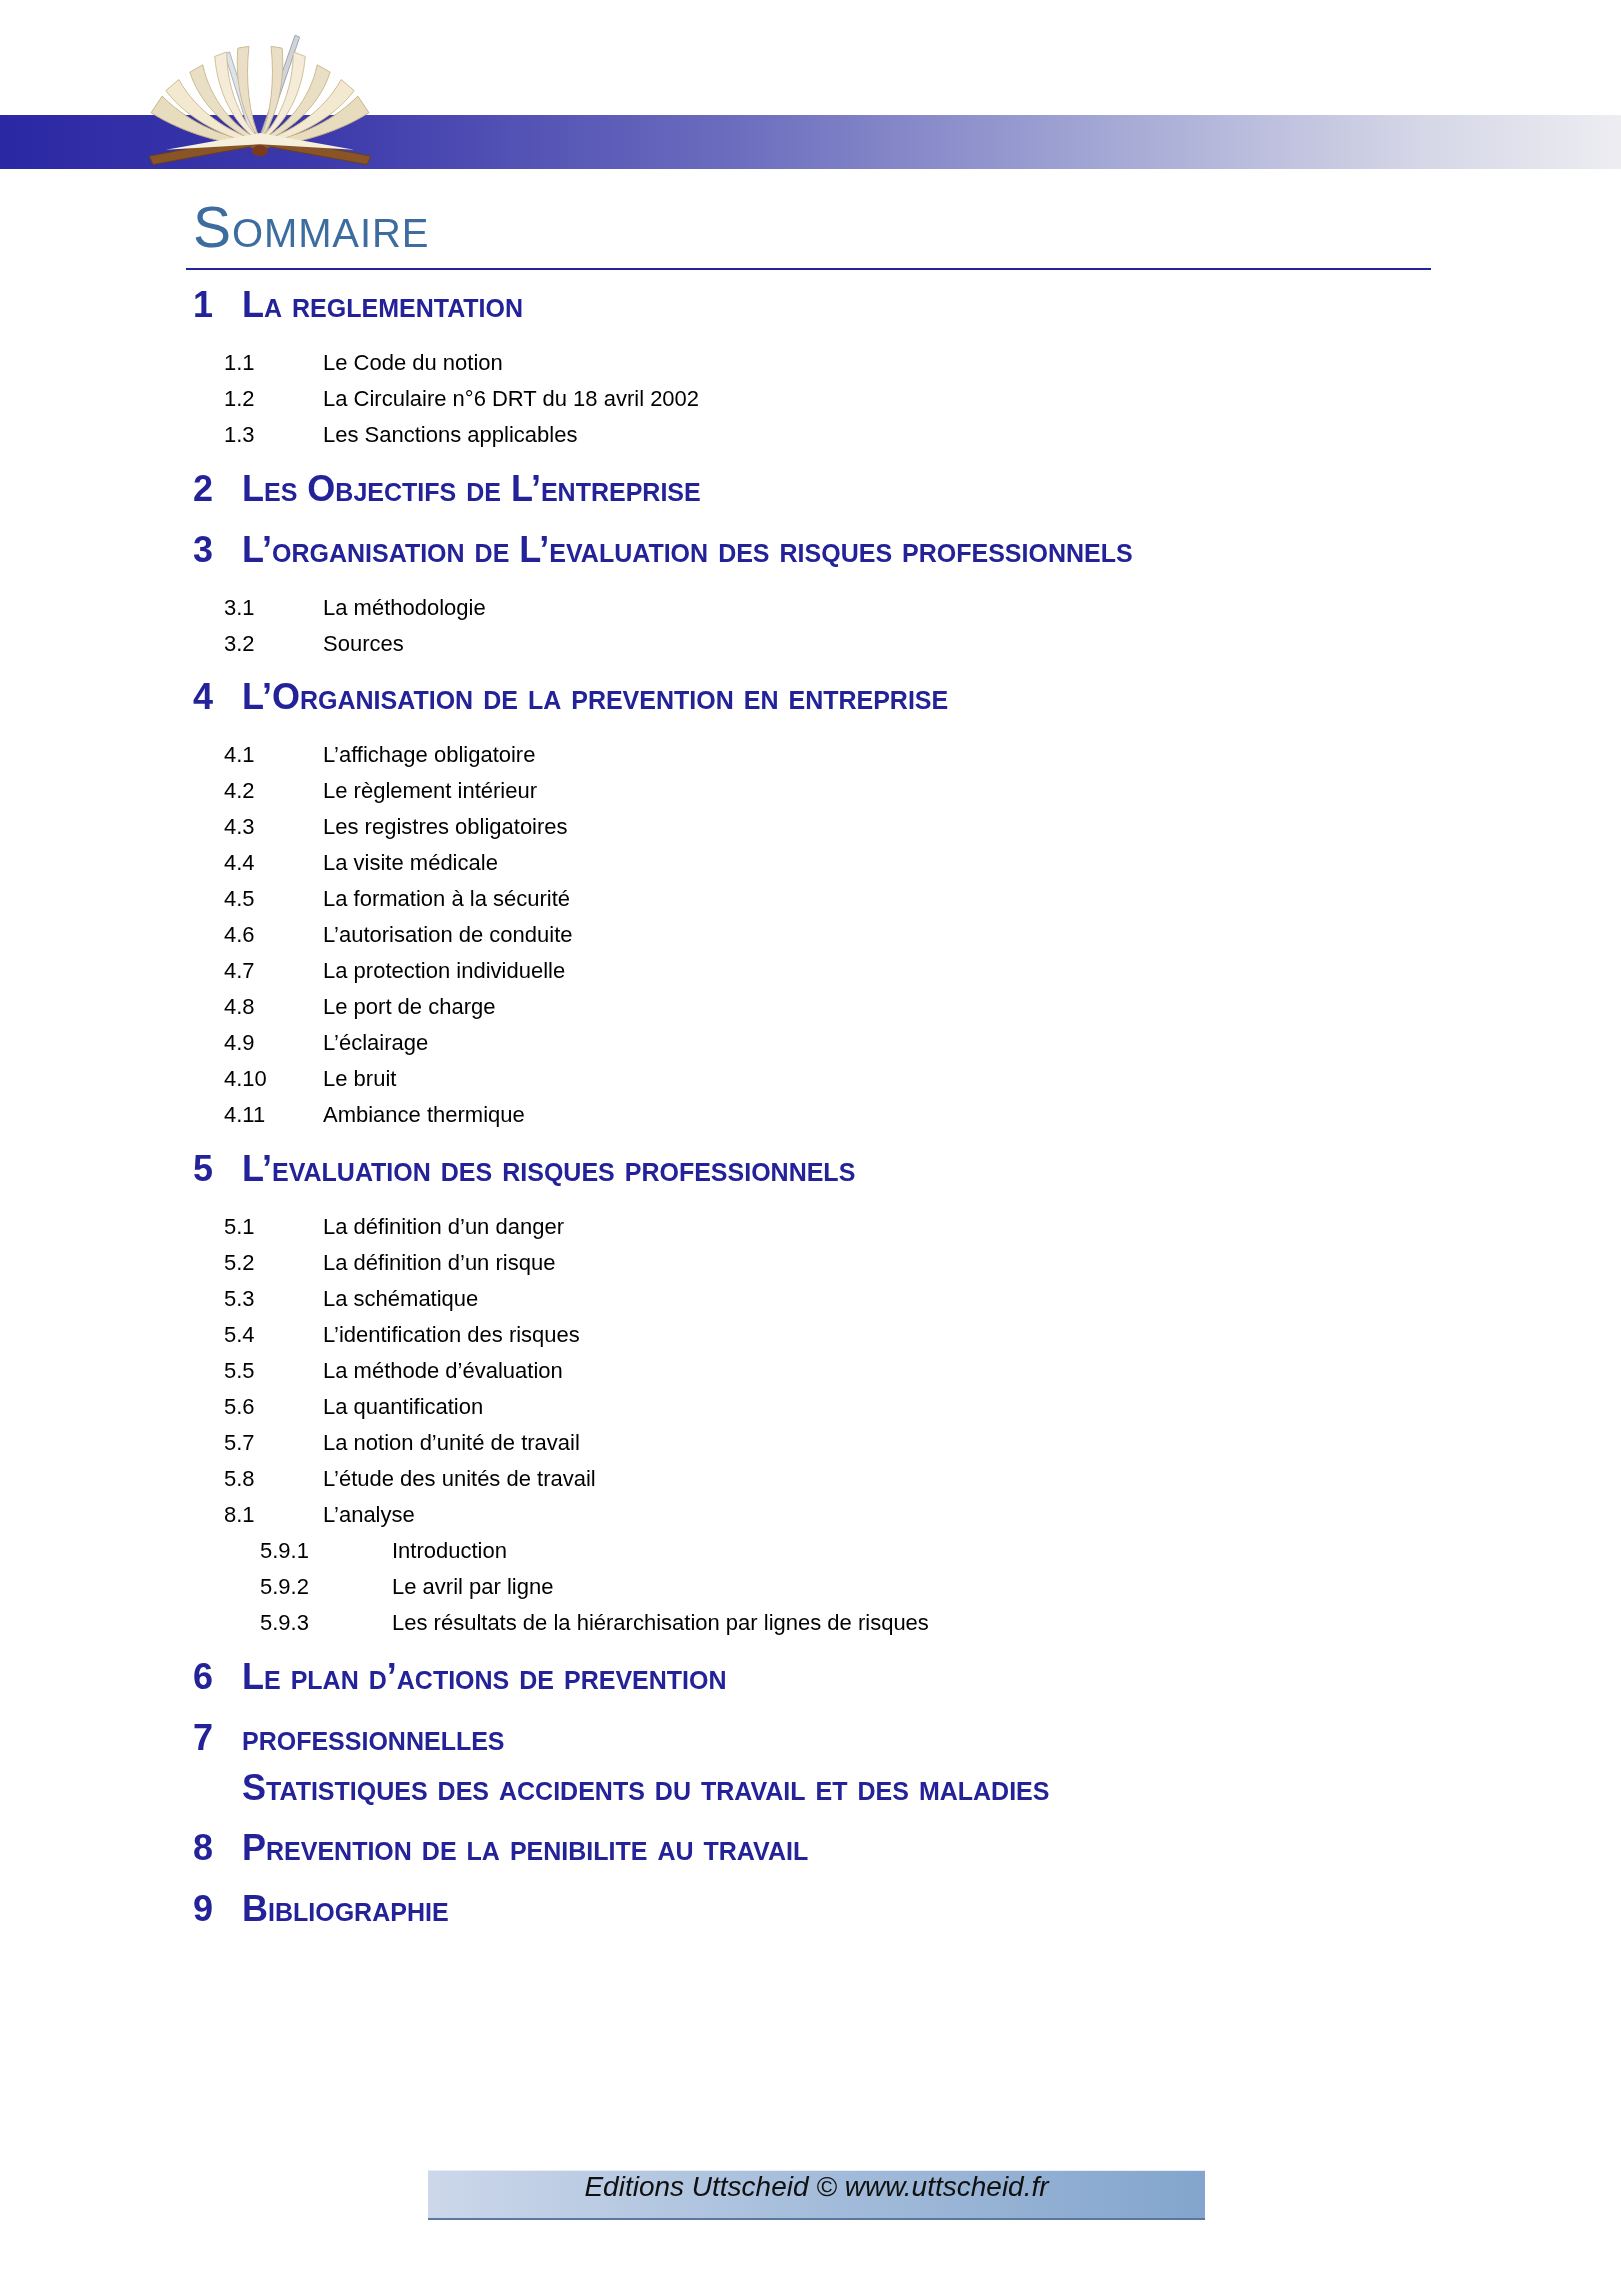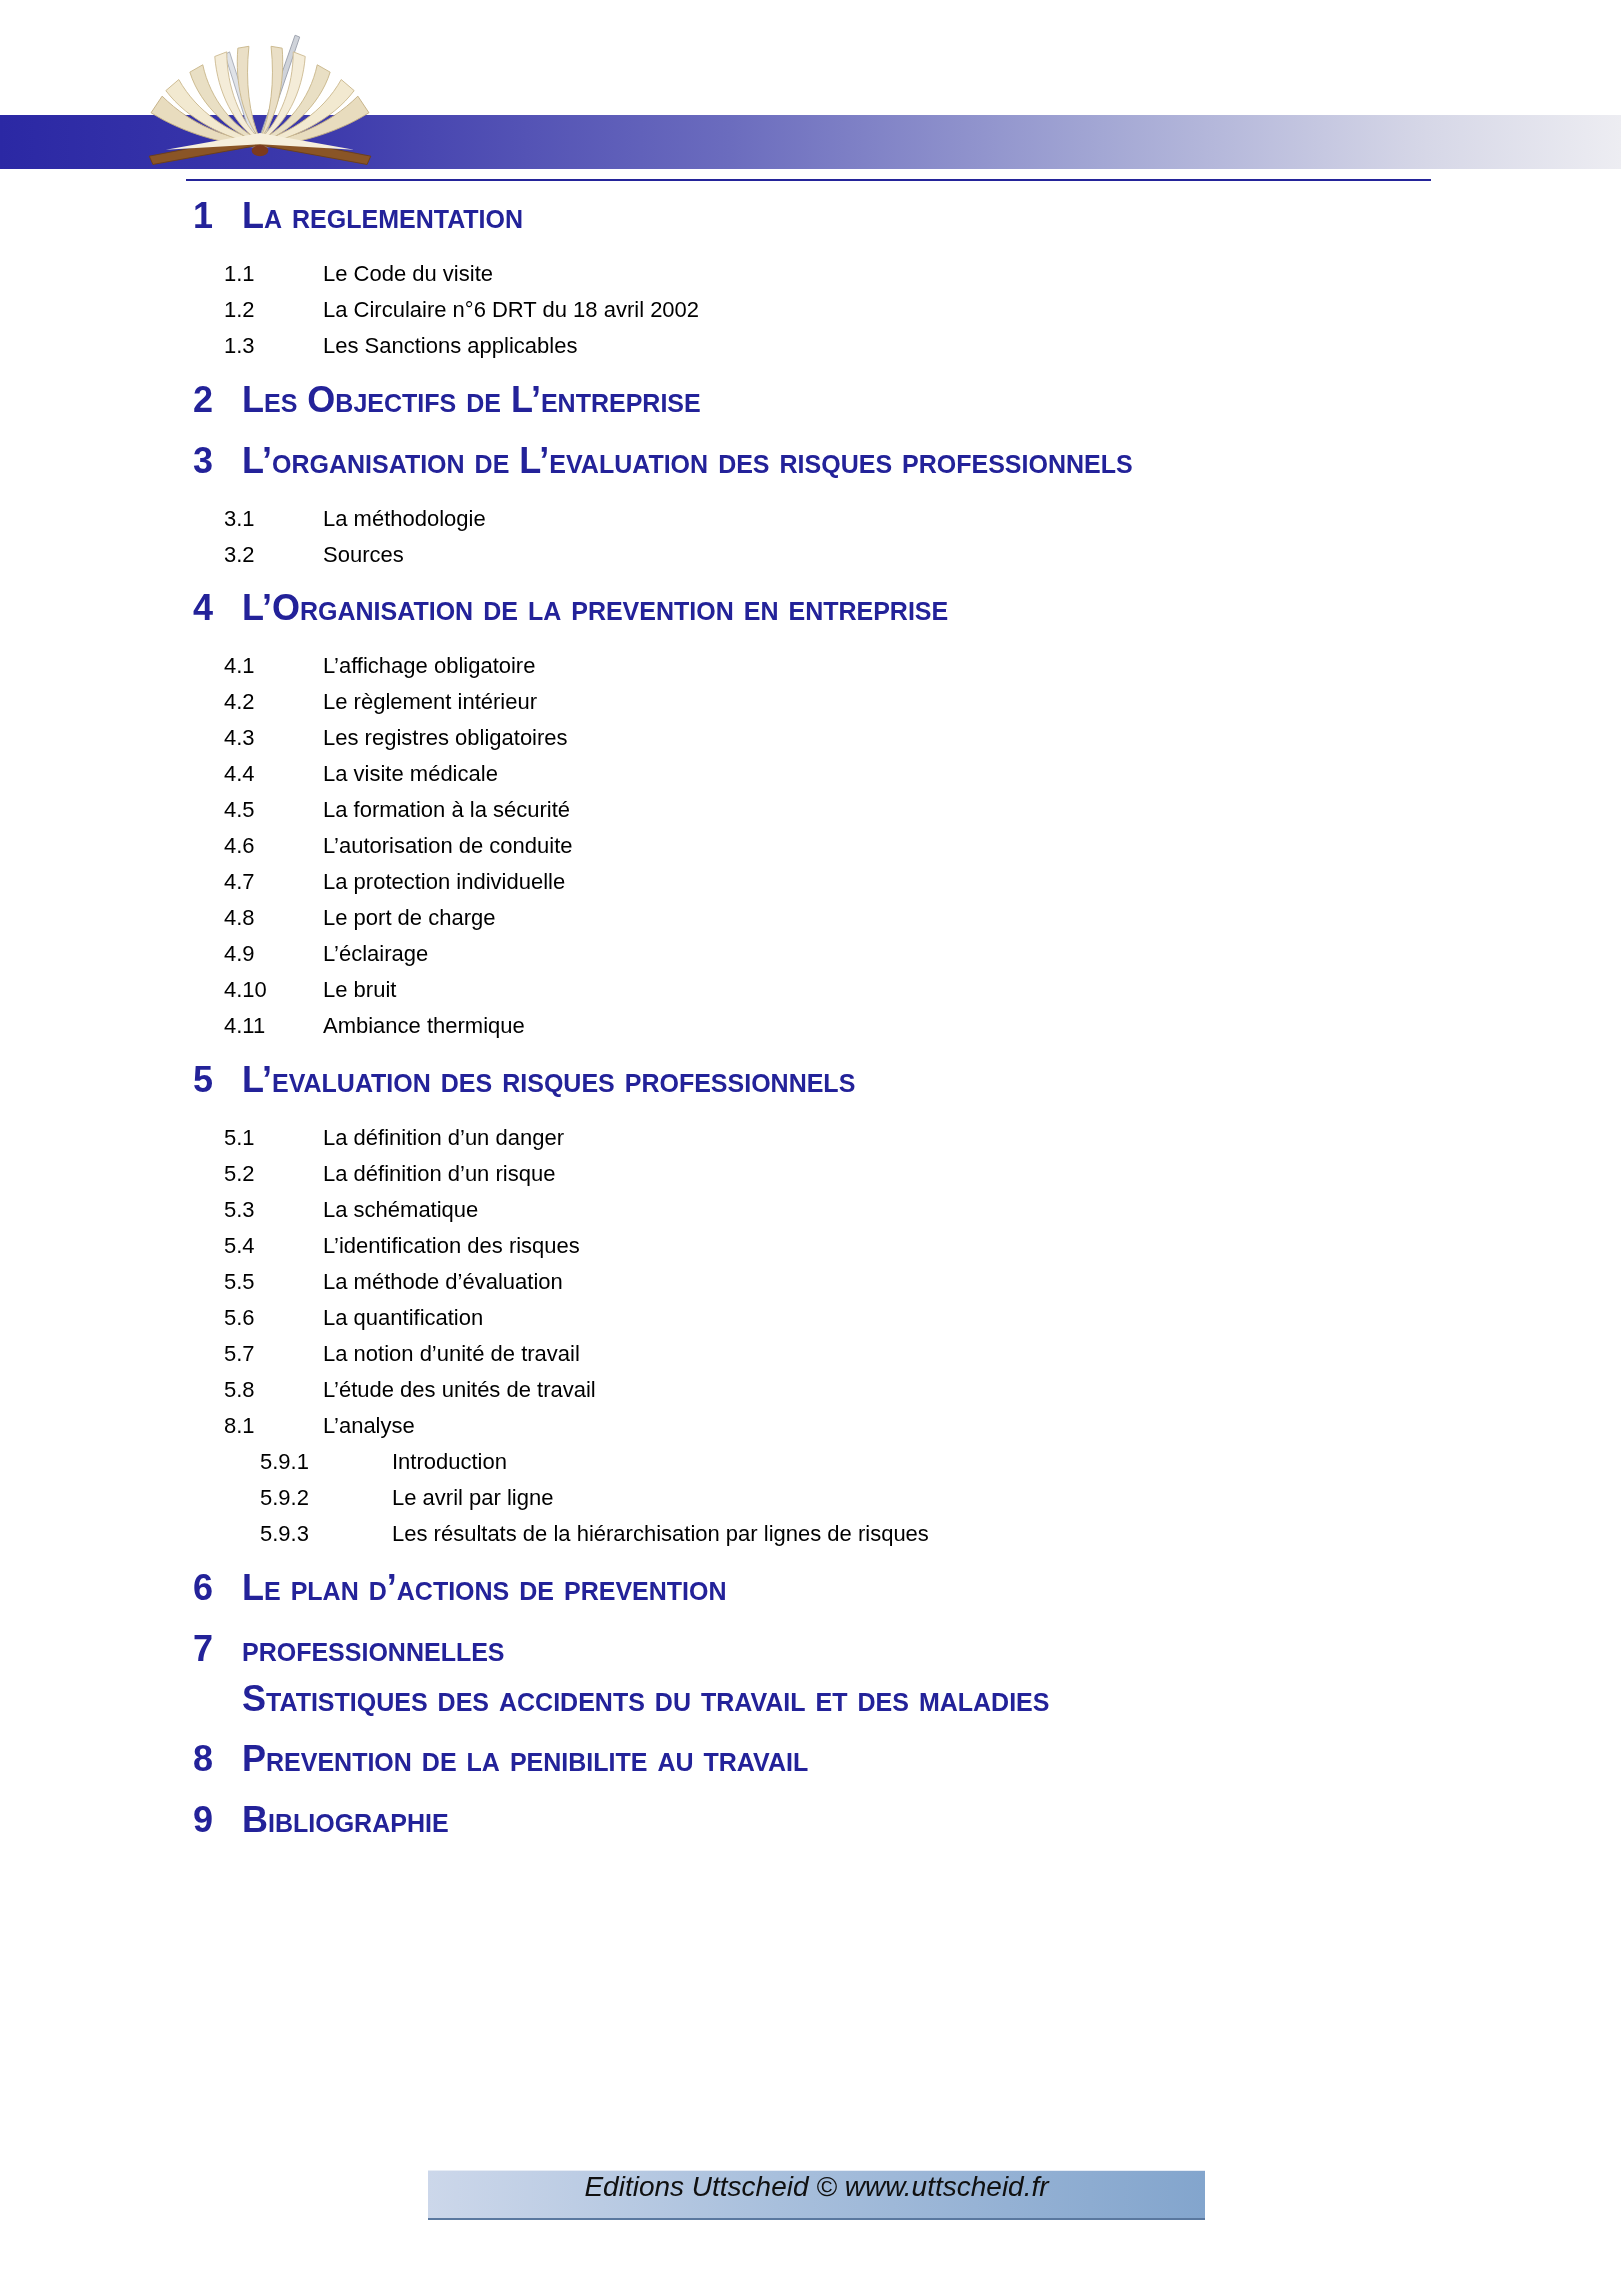--- a/index.html
+++ b/index.html
@@ -61,32 +61,33 @@
       <path d="M130 123 C 162 114 198 92 218 56 L 232 68 C 208 100 166 120 130 127 Z" fill="#f2e9d0" stroke="#cbb98e" stroke-width="1"></path>
       <path d="M130 122 C 158 108 184 78 192 40 L 206 48 C 194 86 160 114 130 125 Z" fill="#e9dfc4" stroke="#c9b68a" stroke-width="1"></path>
       <path d="M130 121 C 152 100 166 64 166 26 L 179 31 C 176 70 158 106 130 123 Z" fill="#f4ecd8" stroke="#cdbb92" stroke-width="1"></path>
       <path d="M130 121 C 142 94 146 58 142 20 L 154 22 C 157 60 149 96 130 121 Z" fill="#eadfc6" stroke="#c9b68a" stroke-width="1"></path>
       <path d="M10 139 L130 116 L250 139 L246 148 L130 127 L14 148 Z" fill="#8a5526" stroke="#6e3f16" stroke-width="1"></path>
       <path d="M28 132 L130 114 L232 132 L130 126 Z" fill="#f6efdc"></path>
       <ellipse cx="130" cy="133" rx="9" ry="6" fill="#7c3a1c"></ellipse>
     </svg>
   </div>
 
+  <div class="doc-title">Sommaire</div>
   <div class="title-rule"></div>
 
   <div class="toc">
 
     <div class="toc-h">
       <span class="num">1</span>
       <span class="txt"><span class="sc">La reglementation</span></span>
     </div>
     <div class="toc-group">
       <div class="toc-item">
         <span class="inum">1.1</span>
-        <span class="ilabel">Le Code du visite</span>
+        <span class="ilabel">Le Code du notion</span>
       </div>
       <div class="toc-item">
         <span class="inum">1.2</span>
         <span class="ilabel">La Circulaire n°6 DRT du 18 avril 2002</span>
       </div>
       <div class="toc-item">
         <span class="inum">1.3</span>
         <span class="ilabel">Les Sanctions applicables</span>
       </div>
     </div>

